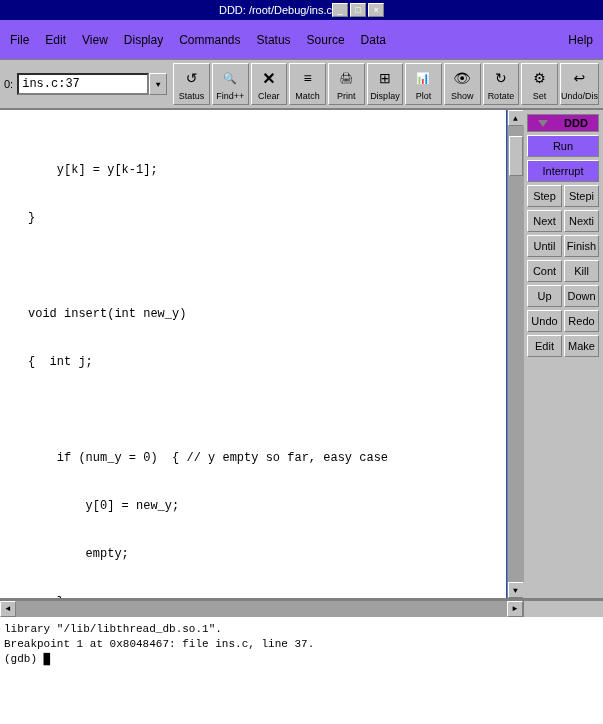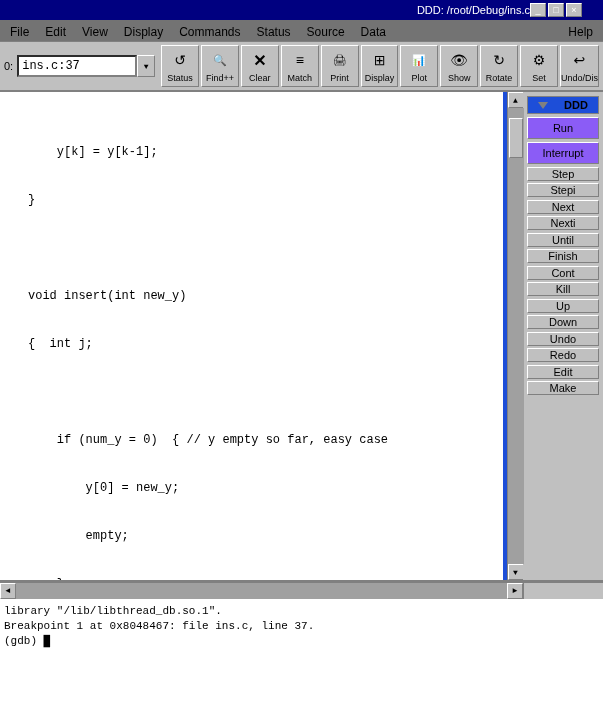--- a/index.html
+++ b/index.html
@@ -11,45 +11,45 @@
       font-size: 12px;
       overflow: hidden;
     }
 
     
     .title-bar {
       background: #000080;
       color: white;
       display: flex;
       align-items: center;
-      justify-content: flex-end;
+      justify-content: center;
       padding: 2px 21px;
       height: 20px;
       font-size: 11px;
       font-family: Arial, sans-serif;
     }
     .title-bar-controls { display: flex; gap: 2px; }
     .title-btn {
       width: 16px; height: 14px;
       background: #c0c0c0;
       border: 1px solid #fff;
       border-right-color: #808080;
       border-bottom-color: #808080;
       font-size: 9px;
       display: flex; align-items: center; justify-content: center;
       cursor: pointer;
       font-family: Arial;
     }
 
     
     .menu-bar {
-      background: #737373;
-      display: flex;
-      align-items: flex-end;
-      height: 22px;
+      background: #8b5cf6;
+      display: flex;
+      align-items: center;
+      height: 40px;
       border-bottom: 1px solid #808080;
       padding: 0 2px;
       font-family: Arial, sans-serif;
       font-size: 12px;
     }
     .menu-item {
       padding: 2px 8px;
       cursor: pointer;
     }
 
@@ -67,21 +67,21 @@
       display: flex;
       align-items: center;
       margin-right: 4px;
     }
     .toolbar-label {
       font-family: Arial;
       font-size: 11px;
       margin-right: 4px;
     }
     .toolbar-input {
-      width: 120px;
+      width: 132px;
       height: 22px;
       border: 2px inset #808080;
       background: white;
       font-family: 'Courier New', monospace;
       font-size: 12px;
       padding: 1px 3px;
     }
     .toolbar-dropdown {
       width: 18px; height: 22px;
       background: #c0c0c0;
@@ -121,21 +121,21 @@
       height: 490px;
       border-bottom: 2px solid #808080;
     }
 
     
     .code-pane {
       flex: 1;
       background: white;
       overflow: hidden;
       position: relative;
-      border-right: 4px solid #1d4ed8;
+      border-right: 1px solid #1d4ed8;
     }
     .code-content {
       padding: 4px 4px 4px 28px;
       white-space: pre;
       font-family: 'Courier New', monospace;
       font-size: 12px;
       line-height: 16px;
       color: #000;
       position: relative;
     }
@@ -185,21 +185,21 @@
     
     .ddd-panel {
       width: 80px;
       background: #c0c0c0;
       display: flex;
       flex-direction: column;
       padding: 4px;
       gap: 3px;
     }
     .ddd-header {
-      background: #1d4ed8;
+      background: #a21caf;
       border: 1px solid #808080;
       text-align: center;
       font-family: Arial;
       font-size: 11px;
       font-weight: bold;
       padding: 2px;
       display: flex;
       align-items: center;
       justify-content: center;
       gap: 16px;
@@ -221,21 +221,20 @@
       font-size: 11px;
       cursor: pointer;
       text-align: center;
       display: flex;
       align-items: center;
       justify-content: center;
     }
     .ddd-btn-row {
       display: flex;
       gap: 2px;
-      flex-direction: column;
     }
     .ddd-btn-half {
       flex: 1;
       height: 22px;
       background: #c0c0c0;
       border: 1px solid #fff;
       border-right-color: #808080;
       border-bottom-color: #808080;
       font-family: Arial;
       font-size: 11px;

